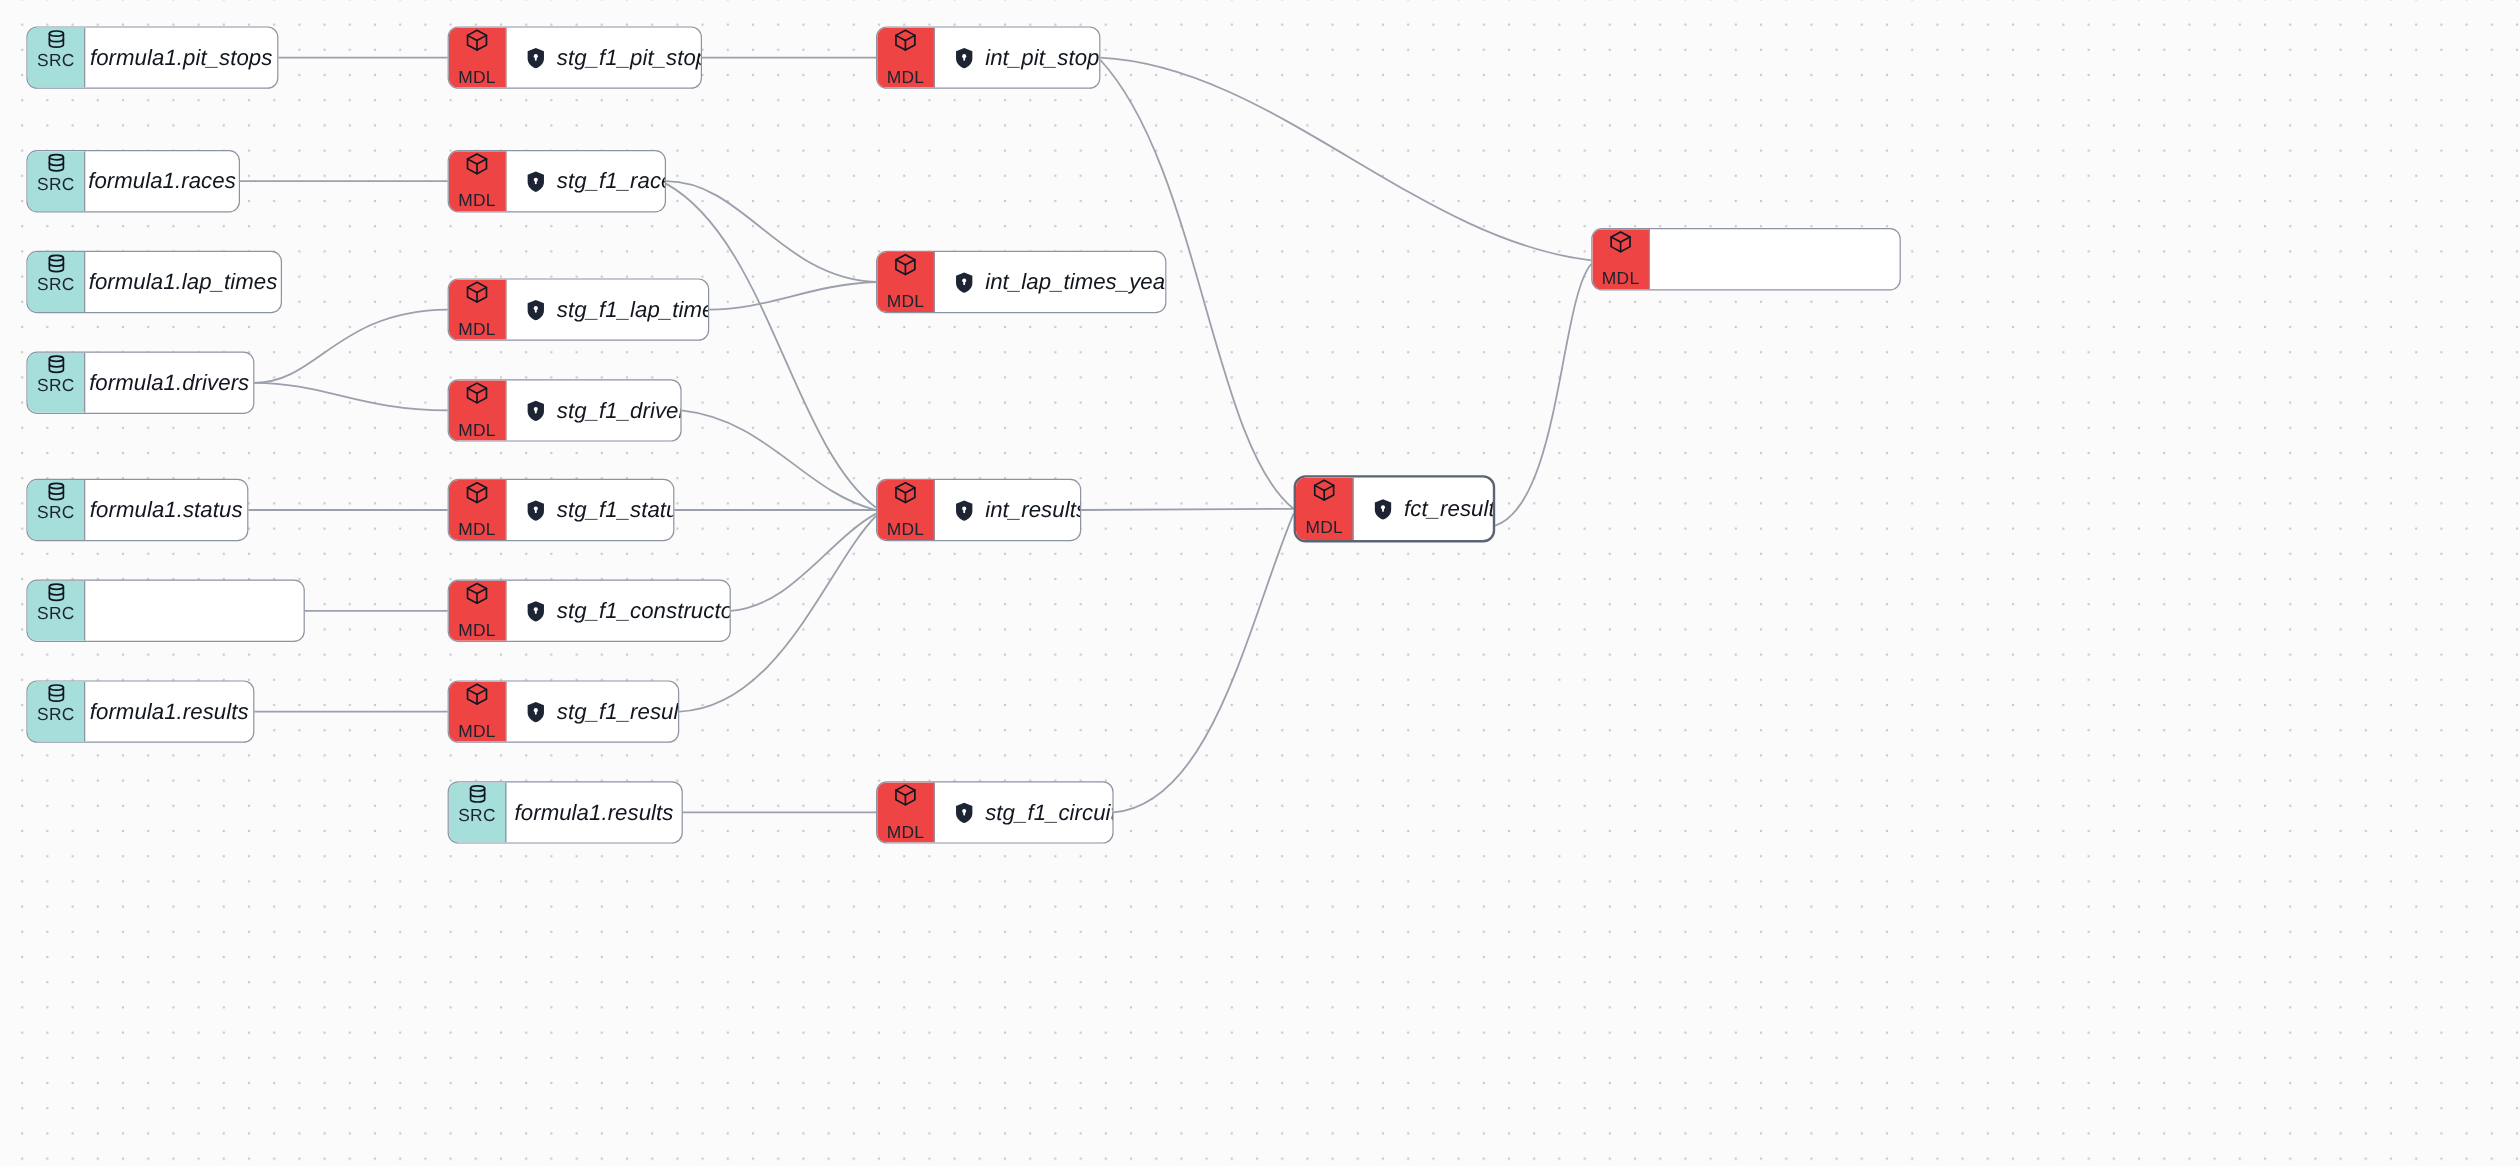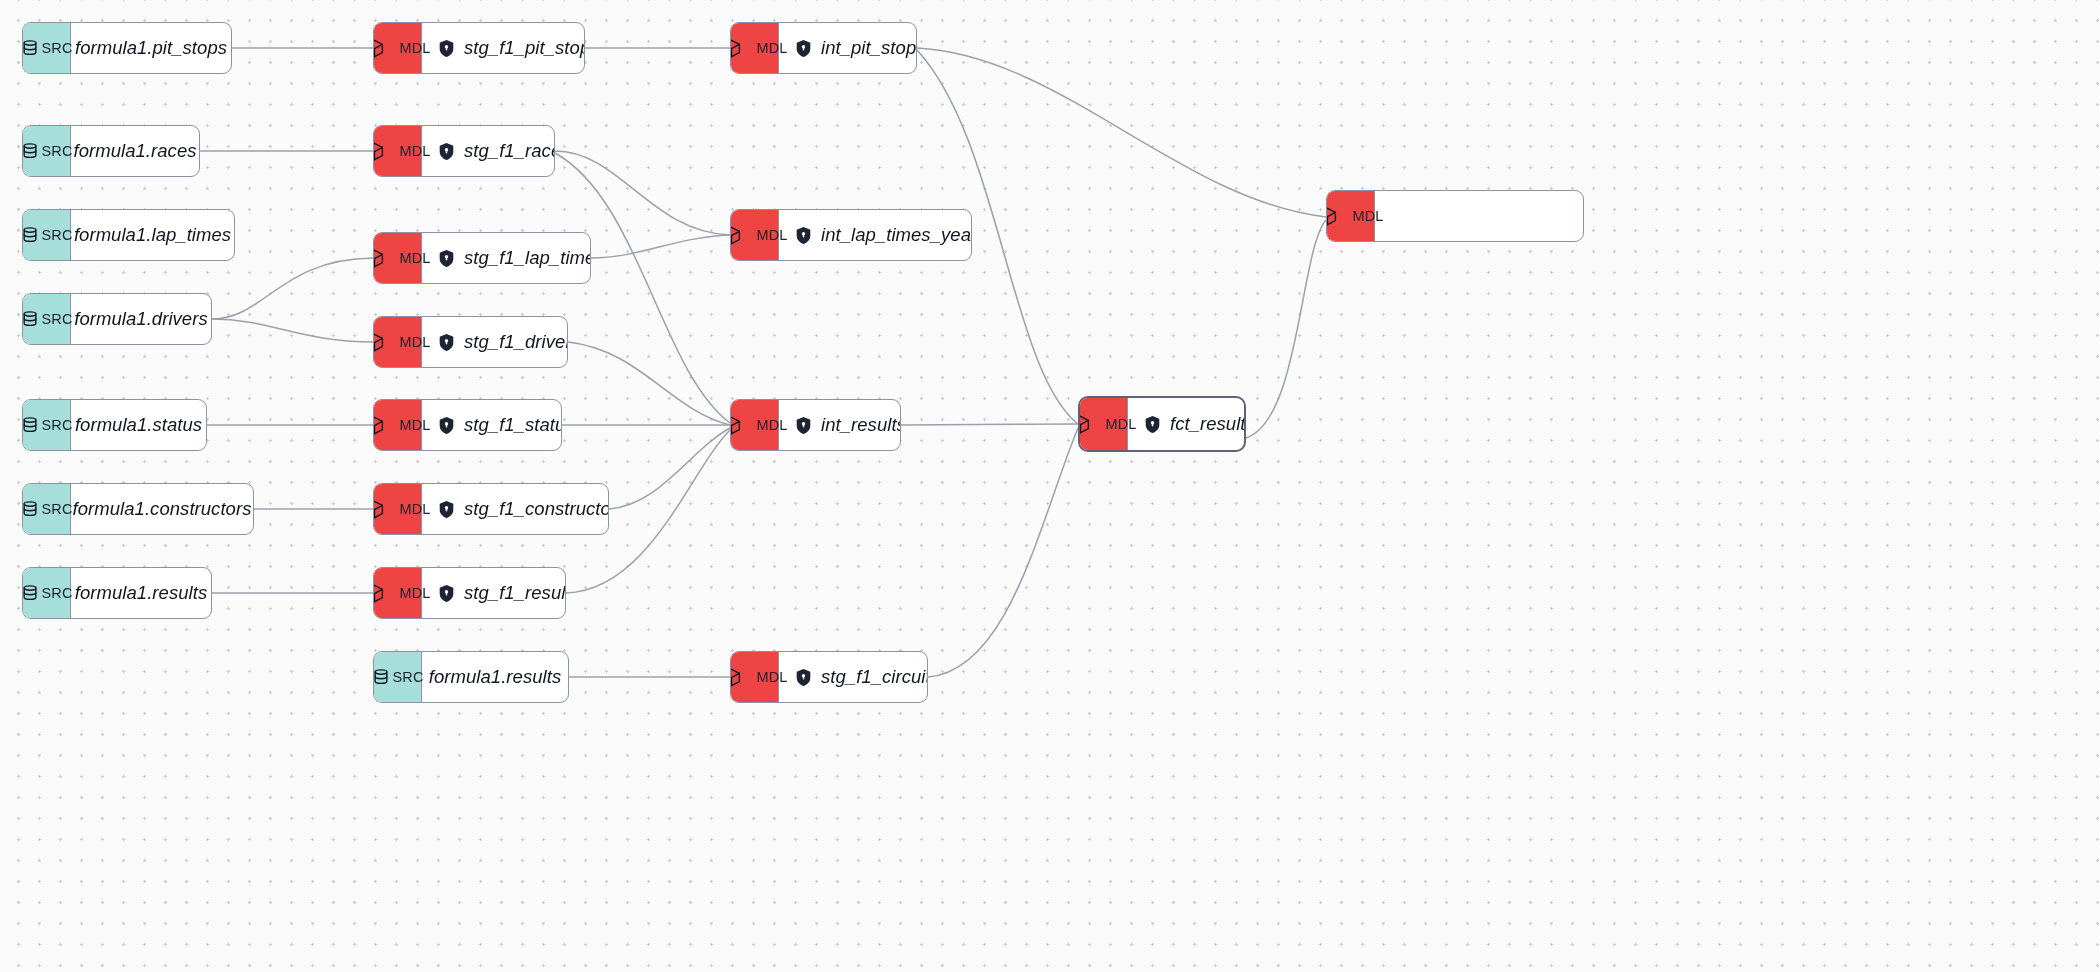--- a/index.html
+++ b/index.html
@@ -38,23 +38,22 @@
     box-shadow: 0 0 0 0 rgba(0,0,0,0);
   }
   .node.selected {
     border: 2.4px solid #5c6374;
     border-radius: 10px;
   }
   .badge {
     flex: 0 0 auto;
     width: 48px;
     display: flex;
-    flex-direction: row;
+    flex-direction: column;
     align-items: center;
-    justify-content: center;
     gap: 1px;
     border-right: 1.4px solid #8c93a3;
     box-sizing: border-box;
   }
   .badge.src { background: #a6ded9; }
   .badge.mdl { background: #ef4444; gap: 14px; }
   .badge svg { display: block; }
   .badge-text {
     font-size: 14.5px;
     line-height: 1;
@@ -188,23 +187,20 @@
         <div class="badge src">
           <span>
             <svg width="20" height="20" viewBox="0 0 24 24" fill="none" stroke="#101723" stroke-width="1.7" stroke-linecap="round" stroke-linejoin="round">
               <ellipse cx="12" cy="6" rx="7" ry="2.6"></ellipse>
               <path d="M5 6v5.5c0 1.44 3.13 2.6 7 2.6s7-1.16 7-2.6V6"></path>
               <path d="M5 11.5V17c0 1.44 3.13 2.6 7 2.6s7-1.16 7-2.6v-5.5"></path>
             </svg>
           </span>
           <span class="badge-text">SRC</span>
         </div>
-        <div class="body center">
-          <span class="label">formula1.constructors</span>
-        </div>
       </div>
       <div class="node" style="left: 22px; top: 567px; width: 190px; height: 52px;">
         <div class="badge src">
           <span>
             <svg width="20" height="20" viewBox="0 0 24 24" fill="none" stroke="#101723" stroke-width="1.7" stroke-linecap="round" stroke-linejoin="round">
               <ellipse cx="12" cy="6" rx="7" ry="2.6"></ellipse>
               <path d="M5 6v5.5c0 1.44 3.13 2.6 7 2.6s7-1.16 7-2.6V6"></path>
               <path d="M5 11.5V17c0 1.44 3.13 2.6 7 2.6s7-1.16 7-2.6v-5.5"></path>
             </svg>
           </span>

